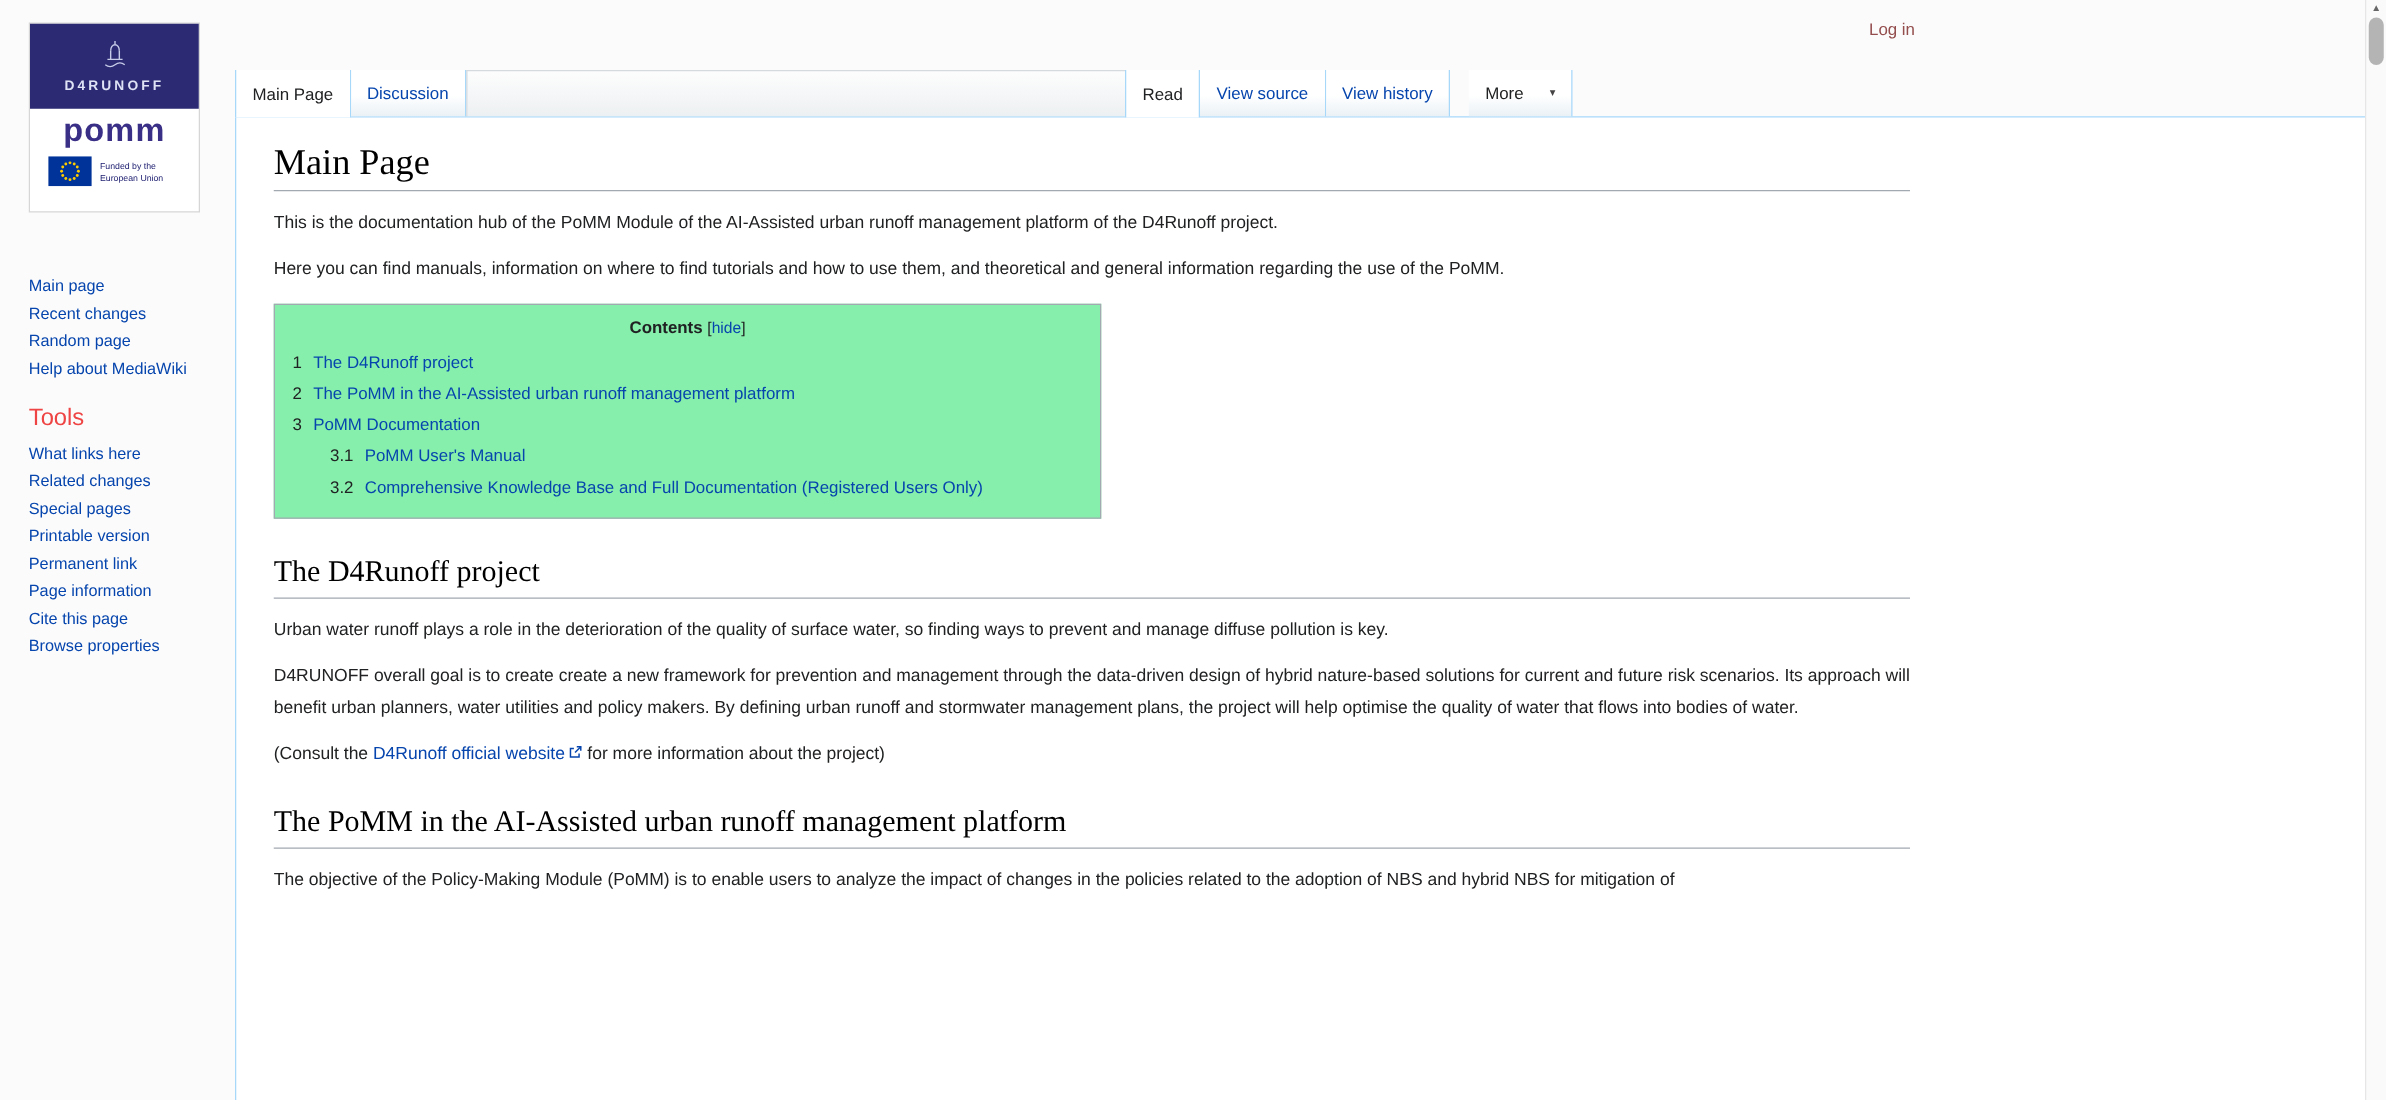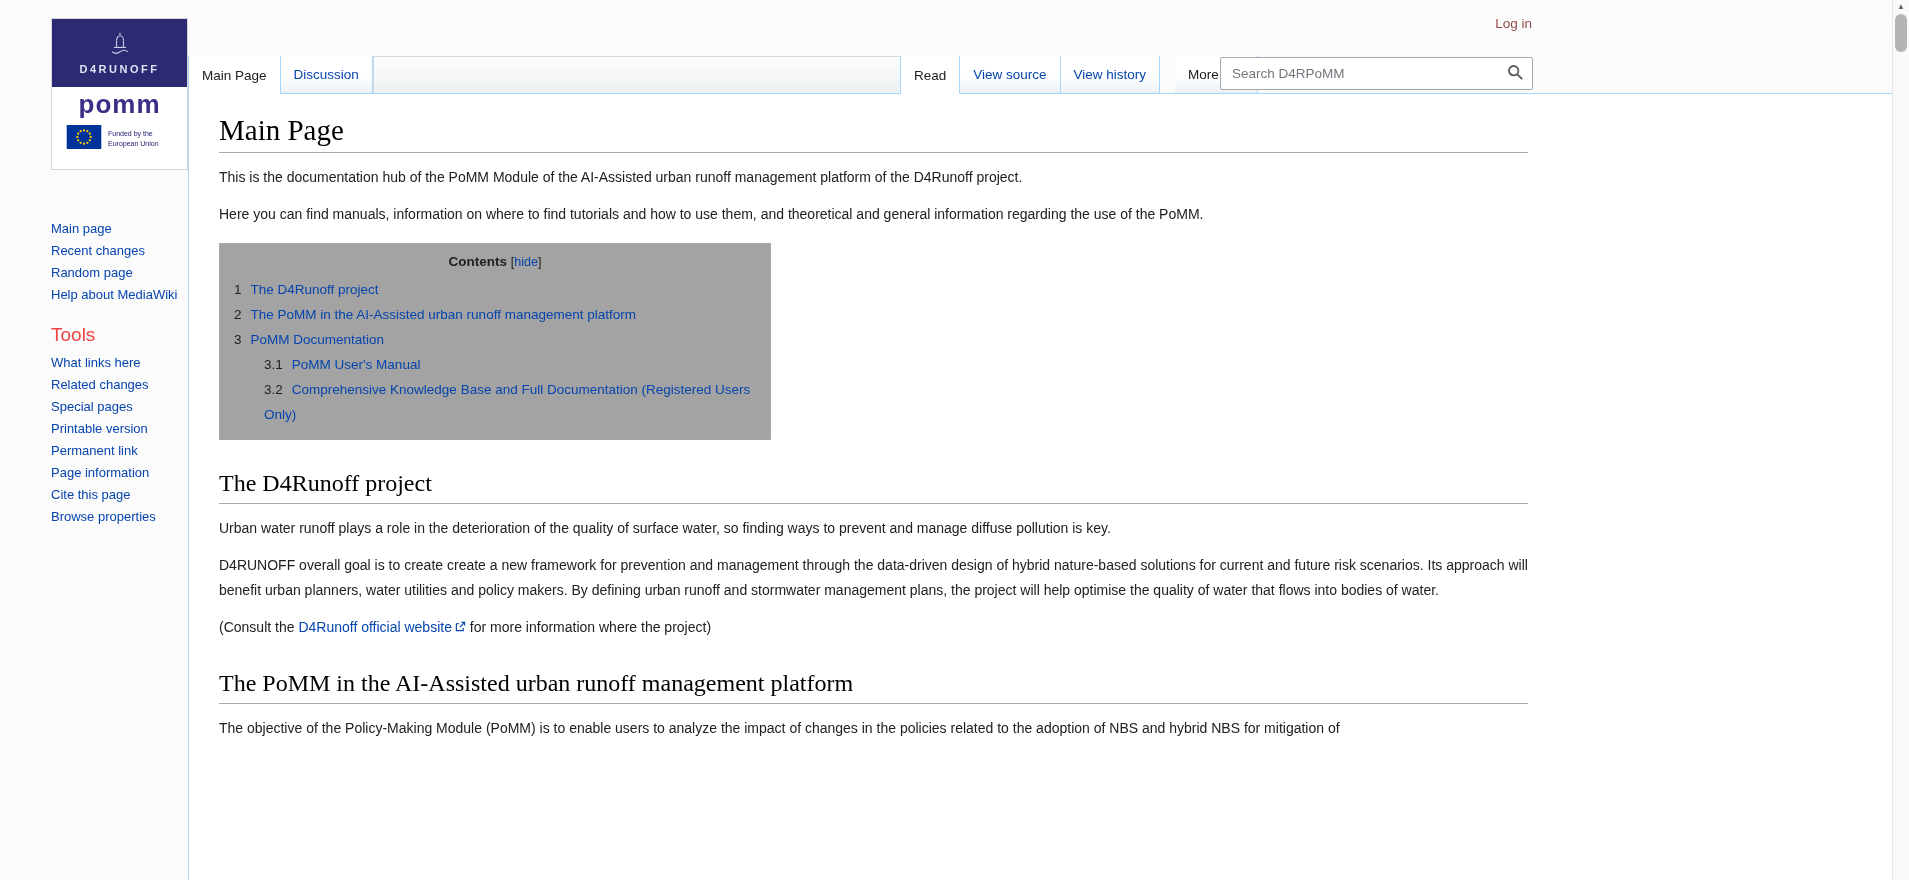--- a/index.html
+++ b/index.html
@@ -5,21 +5,21 @@
   * { box-sizing: border-box; }
   html, body { margin: 0; padding: 0; }
   body {
     width: 1909px; height: 880px; overflow: hidden; position: relative;
     background: #fbfbfb; color: #202122;
     font-family: "Liberation Sans", "DejaVu Sans", sans-serif; font-size: 14px;
   }
   a { color: #0645ad; text-decoration: none; cursor: pointer; }
 
   
-  #sidebar { position: absolute; left: 0; top: 0; width: 188px; padding-left: 28px; }
+  #sidebar { position: absolute; left: 0; top: 0; width: 188px; }
   .logo-box {
     margin: 18px 0 0 23px; width: 137px; height: 152px; background: #fff;
     border: 1px solid #d6d6d6; display: flex; flex-direction: column; cursor: pointer;
   }
   .logo-top {
     background: #2b2a72; height: 68px; display: flex; flex-direction: column;
     align-items: center; justify-content: center; gap: 3px;
   }
   .logo-brand { color: #dfe3f5; font-size: 11px; font-weight: bold; letter-spacing: 2.5px; }
   .logo-product {
@@ -83,21 +83,21 @@
     border-bottom: 1px solid #a2a9b1;
   }
   h2.section-heading {
     font-family: "Liberation Serif", "DejaVu Serif", serif; font-size: 24px;
     font-weight: normal; color: #000; margin: 30px 0 12px; padding-bottom: 6px;
     border-bottom: 1px solid #a2a9b1;
   }
   .mw-inner p { font-size: 14px; line-height: 25px; margin: 12px 0; }
 
   .toc {
-    width: 552px; background: #a3a3a3; border: 1px solid #a2a9b1;
+    width: 662px; background: #86efac; border: 1px solid #a2a9b1;
     padding: 10px 14px 12px; margin: 16px 0 24px; font-size: 13.5px;
   }
   .toc-title { text-align: center; margin-bottom: 8px; }
   .toc-title .b { font-weight: bold; color: #202122; }
   .toc-toggle { font-size: 12.5px; color: #202122; }
   .toc-item { line-height: 25px; }
   .toc-item .tocnum { color: #202122; margin-right: 9px; }
   .toc-sub { padding-left: 30px; }
 
   .ext-icon { margin-left: 3px; }
@@ -204,31 +204,20 @@
     </div>
     <div class="tab">
       <a>View history</a>
     </div>
     <div class="tab more">
       <span>More</span>
       <span class="chev">▾</span>
     </div>
   </div>
 
-  <div class="search-box">
-    <input type="text" placeholder="Search D4RPoMM" style="">
-    <button class="search-btn">
-      <span>
-        <svg width="17" height="17" viewBox="0 0 16 16">
-          <circle cx="6.3" cy="6.3" r="4.4" fill="none" stroke="#54595d" stroke-width="1.7"></circle>
-          <line x1="9.7" y1="9.7" x2="14.3" y2="14.3" stroke="#54595d" stroke-width="1.7"></line>
-        </svg>
-      </span>
-    </button>
-  </div>
 </div>
 
 <div id="content">
   <div class="mw-inner">
     <h1 class="page-title">Main Page</h1>
 
     <p>This is the documentation hub of the PoMM Module of the AI-Assisted urban runoff management platform of the D4Runoff project.</p>
     <p>Here you can find manuals, information on where to find tutorials and how to use them, and theoretical and general information regarding the use of the PoMM.</p>
 
     <div class="toc">
@@ -255,21 +244,21 @@
       </div>
     </div>
 
     <h2 class="section-heading">The D4Runoff project</h2>
     <p>Urban water runoff plays a role in the deterioration of the quality of surface water, so finding ways to prevent and manage diffuse pollution is key.</p>
     <p>D4RUNOFF overall goal is to create create a new framework for prevention and management through the data-driven design of hybrid nature-based solutions for current and future risk scenarios. Its approach will benefit urban planners, water utilities and policy makers. By defining urban runoff and stormwater management plans, the project will help optimise the quality of water that flows into bodies of water.</p>
     <p><span>(Consult the </span><a><span>D4Runoff official website</span><span class="ext-icon"><svg width="11" height="11" viewBox="0 0 12 12" fill="none" stroke="#0645ad" stroke-width="1.3">
               <path d="M7 1.5h3.5V5"></path>
               <path d="M10.5 1.5L5.5 6.5"></path>
               <path d="M9 7.5V10.5H1.5V3h3"></path>
-            </svg></span></a><span> for more information where the project)</span></p>
+            </svg></span></a><span> for more information about the project)</span></p>
 
     <h2 class="section-heading">The PoMM in the AI-Assisted urban runoff management platform</h2>
     <p>The objective of the Policy-Making Module (PoMM) is to enable users to analyze the impact of changes in the policies related to the adoption of NBS and hybrid NBS for mitigation of</p>
   </div>
 </div>
 
 <div id="scrollbar">
   <div class="sb-up">▲</div>
   <div class="sb-thumb"></div>
 </div>

